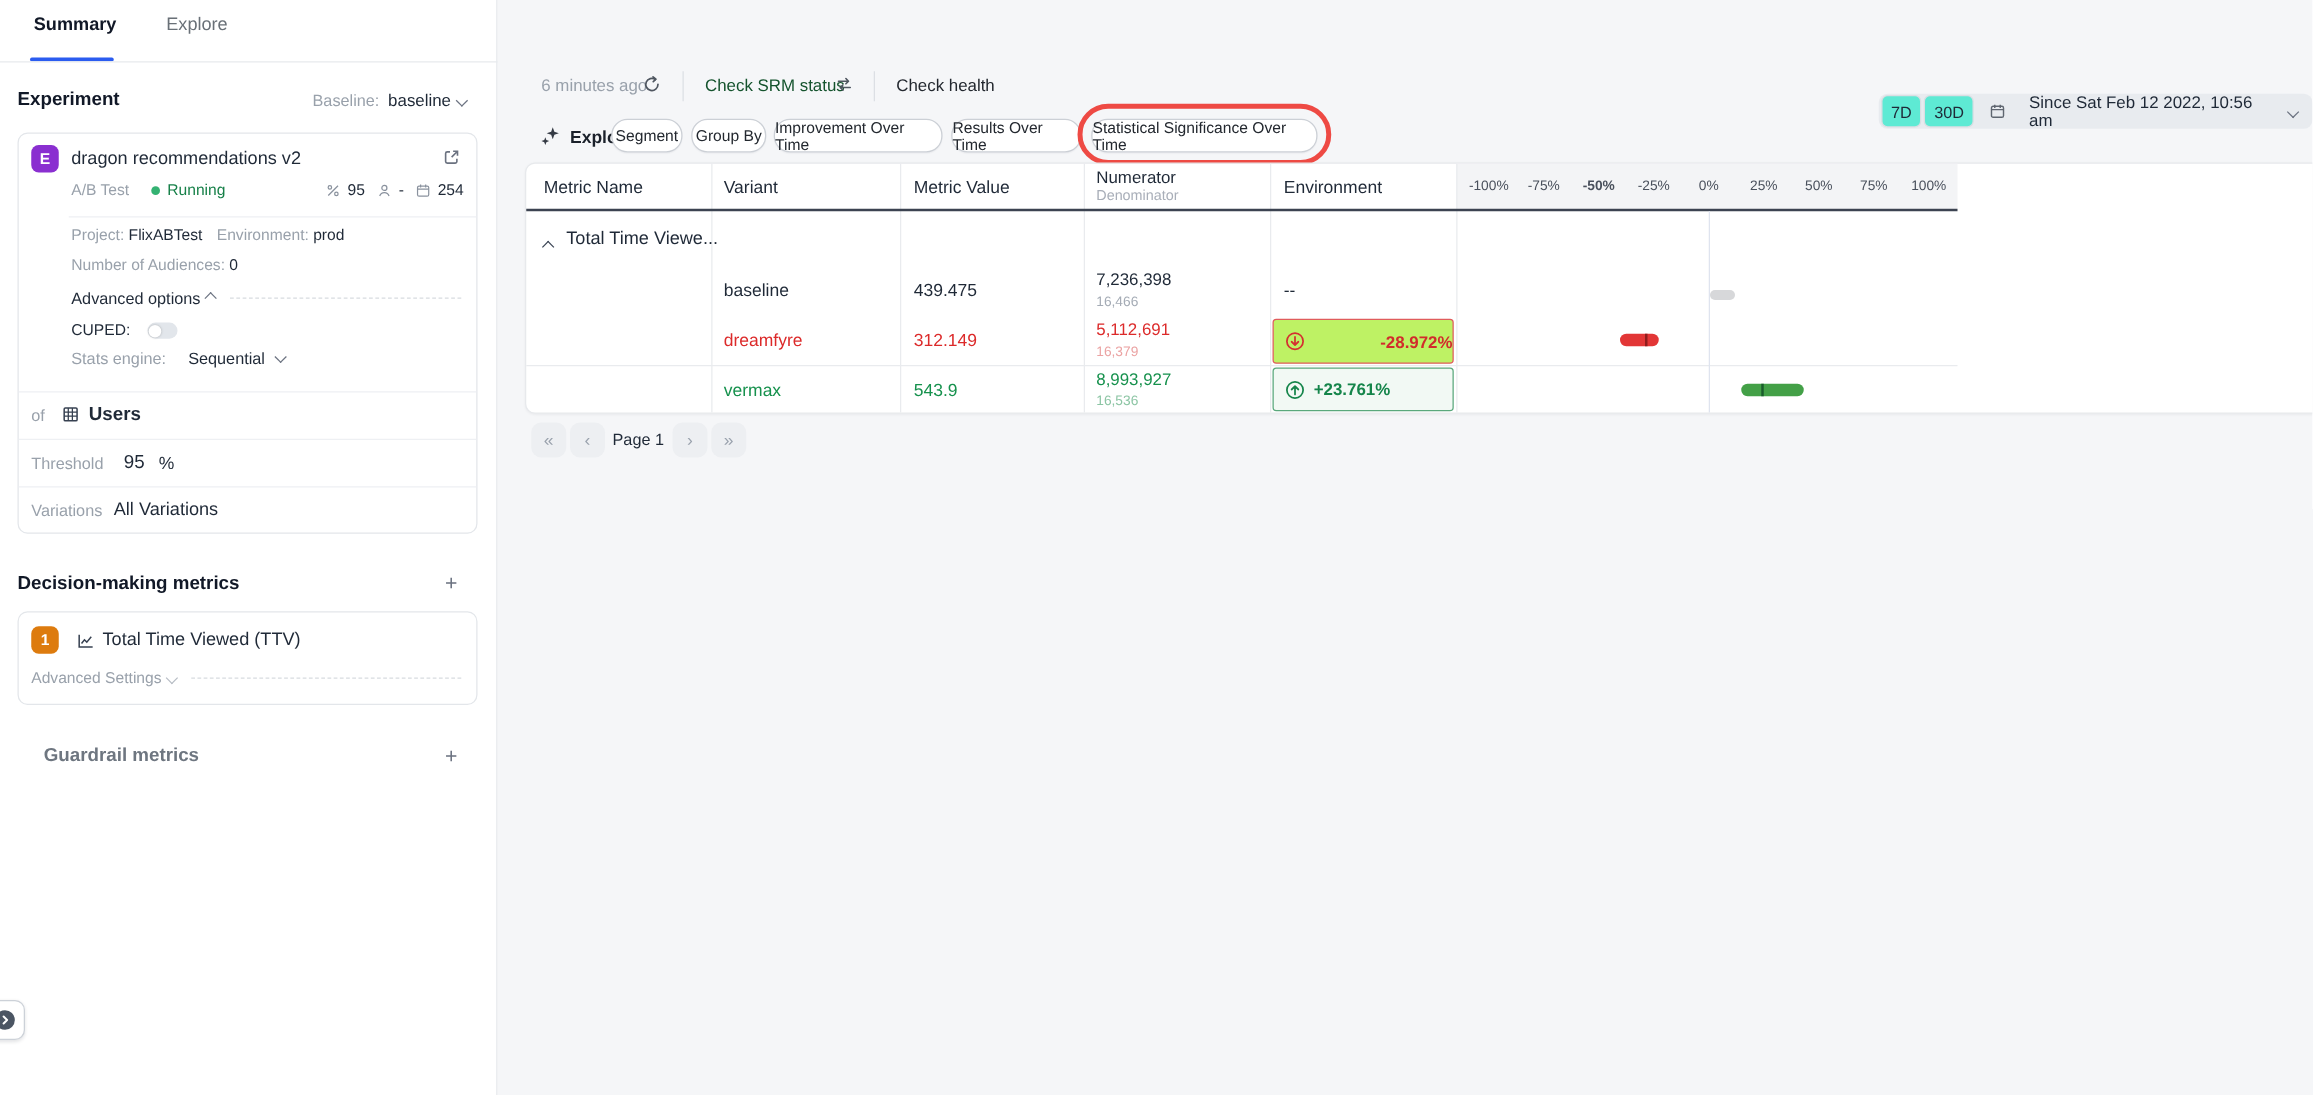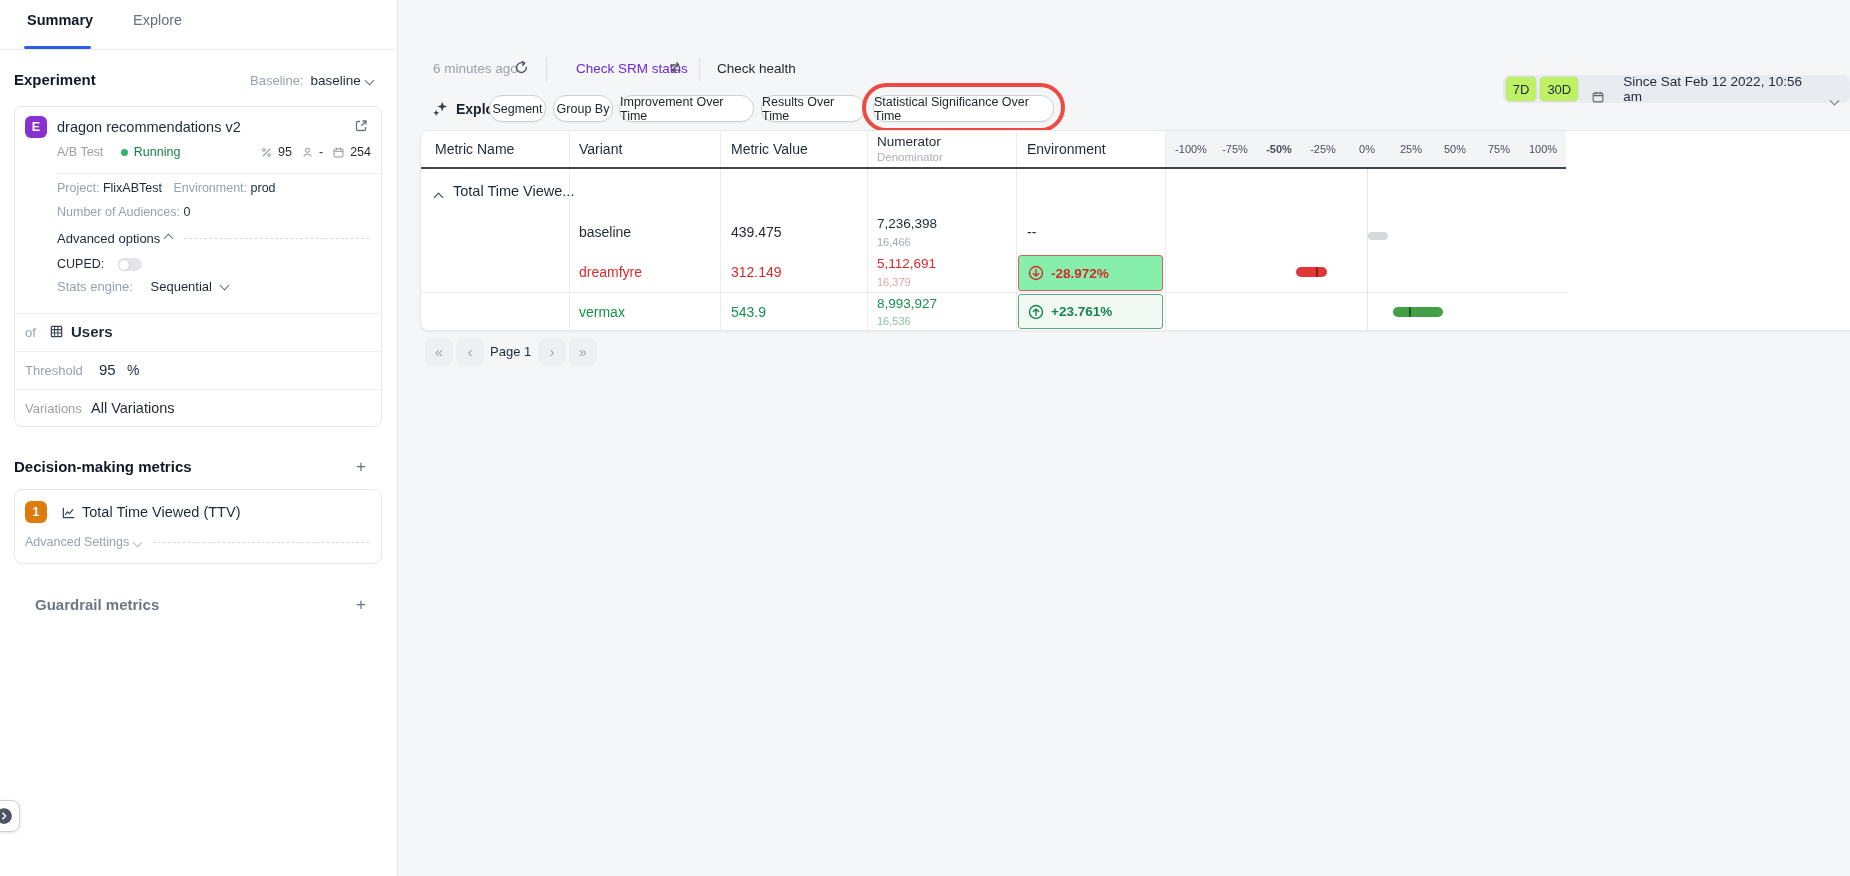--- a/index.html
+++ b/index.html
@@ -31,34 +31,34 @@
   .plus{position:absolute;font-size:17px;color:#6b7280;font-weight:400;cursor:pointer;line-height:1;}
   .icon{color:#8a929e;display:inline-flex;vertical-align:middle;}
   .icon-dark{color:#374151;display:inline-flex;vertical-align:middle;}
   
   .main-bg{position:absolute;left:398px;top:0;width:1452px;height:876px;background:#f5f6f8;}
   .stat-text{font-size:13.5px;}
   .vdiv{position:absolute;width:1px;height:24px;background:#dcdfe4;}
   .chip{position:absolute;top:95px;height:27px;border:1px solid #ccd0d6;background:#fff;border-radius:13px;box-sizing:border-box;display:flex;align-items:center;justify-content:center;font-size:12.5px;color:#23282f;cursor:pointer;box-shadow:0 1px 1px rgba(16,24,40,.04);}
   .annotation{position:absolute;left:862px;top:83px;width:203px;height:49px;border:4px solid #ee4a44;border-radius:26px;box-sizing:border-box;pointer-events:none;}
   .range-group{position:absolute;left:1503px;top:75px;height:28px;background:#e8ebef;border-radius:7px;display:flex;align-items:center;padding:0 2px;box-sizing:border-box;}
-  .range-btn{height:24px;background:#bef264;border:1px solid #dbdee3;border-radius:5px;display:flex;align-items:center;justify-content:center;font-size:13px;font-weight:500;color:#1f2937;cursor:pointer;margin-right:2px;}
-  .range-date{display:flex;align-items:flex-end;gap:18px;padding:0 10px;font-size:13.5px;color:#1f2937;cursor:pointer;}
+  .range-btn{height:24px;background:#5eead4;border:1px solid #dbdee3;border-radius:5px;display:flex;align-items:center;justify-content:center;font-size:13px;font-weight:500;color:#1f2937;cursor:pointer;margin-right:2px;}
+  .range-date{display:flex;align-items:center;gap:18px;padding:0 10px;font-size:13.5px;color:#1f2937;cursor:pointer;}
   
   .table-card{position:absolute;left:420px;top:130px;width:1673px;height:201px;background:#fff;border:1px solid #e7e9ec;border-radius:8px;box-shadow:0 1px 2px rgba(16,24,40,.05);box-sizing:border-box;}
   .th{position:absolute;font-size:14px;font-weight:500;color:#1f2937;}
   .th-sub{position:absolute;font-size:11.5px;color:#a8aeb8;}
   .colline{position:absolute;top:0;width:1px;height:199px;background:#e9ebee;}
   .tick{position:absolute;top:12px;transform:translateX(-50%);font-size:11px;color:#49505c;}
   .cell{position:absolute;font-size:14px;}
   .cell-sm{position:absolute;font-size:11px;}
   .t-red{color:#dc2a2a;} .t-green{color:#16914d;}
   .t-red-sm{color:#eba3a3;} .t-green-sm{color:#8cc5a4;} .t-gray-sm{color:#a4abb5;}
   .imp-box{position:absolute;left:597px;width:145px;border-radius:3px;box-sizing:border-box;display:flex;align-items:center;gap:7px;padding-left:9px;font-size:13.5px;font-weight:600;}
-  .imp-box.neg{background:#86efac;border:1px solid #e05c5c;color:#d12c2c;}
+  .imp-box.neg{background:#bef264;border:1px solid #e05c5c;color:#d12c2c;justify-content:space-between;}
   .imp-box.pos{background:#f2f9f4;border:1px solid #5aa87c;color:#15854a;}
   .ci-bar{position:absolute;border-radius:5px;}
   .ci-bar.neu{height:8px;background:#d7d8da;}
   .ci-bar.neg{height:10px;background:#e23636;}
   .ci-bar.pos{height:10px;background:#43a047;}
   .bar-tick{position:absolute;top:0;width:2px;height:100%;}
   .ci-bar.neg .bar-tick{background:#8f1d1d;}
   .ci-bar.pos .bar-tick{background:#1a5c2c;}
   
   .pg-btn{position:absolute;top:338px;width:28px;height:28px;border-radius:8px;background:#edeff2;color:#9aa2ad;display:flex;align-items:center;justify-content:center;font-size:14px;cursor:pointer;}
@@ -194,21 +194,21 @@
   </div>
 
   <div class="abs stat-text gray" style="left:433px;top:61px;">6 minutes ago</div>
   <span class="abs icon-dark" style="left:514px;top:60px;color:#4f5660;">
       <svg width="15" height="15" viewBox="0 0 16 16">
         <path d="M13.2 8A5.2 5.2 0 1 1 11 3.8" fill="none" stroke="currentColor" stroke-width="1.5" stroke-linecap="round"></path>
         <path d="M9 1.6l2.4 2-2.2 2" fill="none" stroke="currentColor" stroke-width="1.5" stroke-linecap="round" stroke-linejoin="round"></path>
       </svg>
     </span>
   <div class="vdiv" style="left:546px;top:57px;"></div>
-  <div class="abs stat-text" style="left:564px;top:61px;font-weight:500;color:#6d28d9;cursor:pointer;margin-left:12px;">Check SRM status</div>
+  <div class="abs stat-text" style="left:564px;top:61px;font-weight:500;color:#14532d;cursor:pointer;">Check SRM status</div>
   <span class="abs icon-dark" style="left:668px;top:60px;color:#4f5660;">
       <svg width="15" height="15" viewBox="0 0 16 16">
         <path d="M3 5.3h8.3M9.3 3l2.2 2.3-2.2 2.2M13 10.7H4.7M6.7 13 4.5 10.7l2.2-2.2" fill="none" stroke="currentColor" stroke-width="1.4" stroke-linecap="round" stroke-linejoin="round"></path>
       </svg>
     </span>
   <div class="vdiv" style="left:699px;top:57px;"></div>
   <div class="abs stat-text" style="left:717px;top:61px;font-weight:500;color:#23282f;cursor:pointer;">Check health</div>
 
   <div class="range-group">
     <div class="range-btn" style="width:32px;">7D</div>

